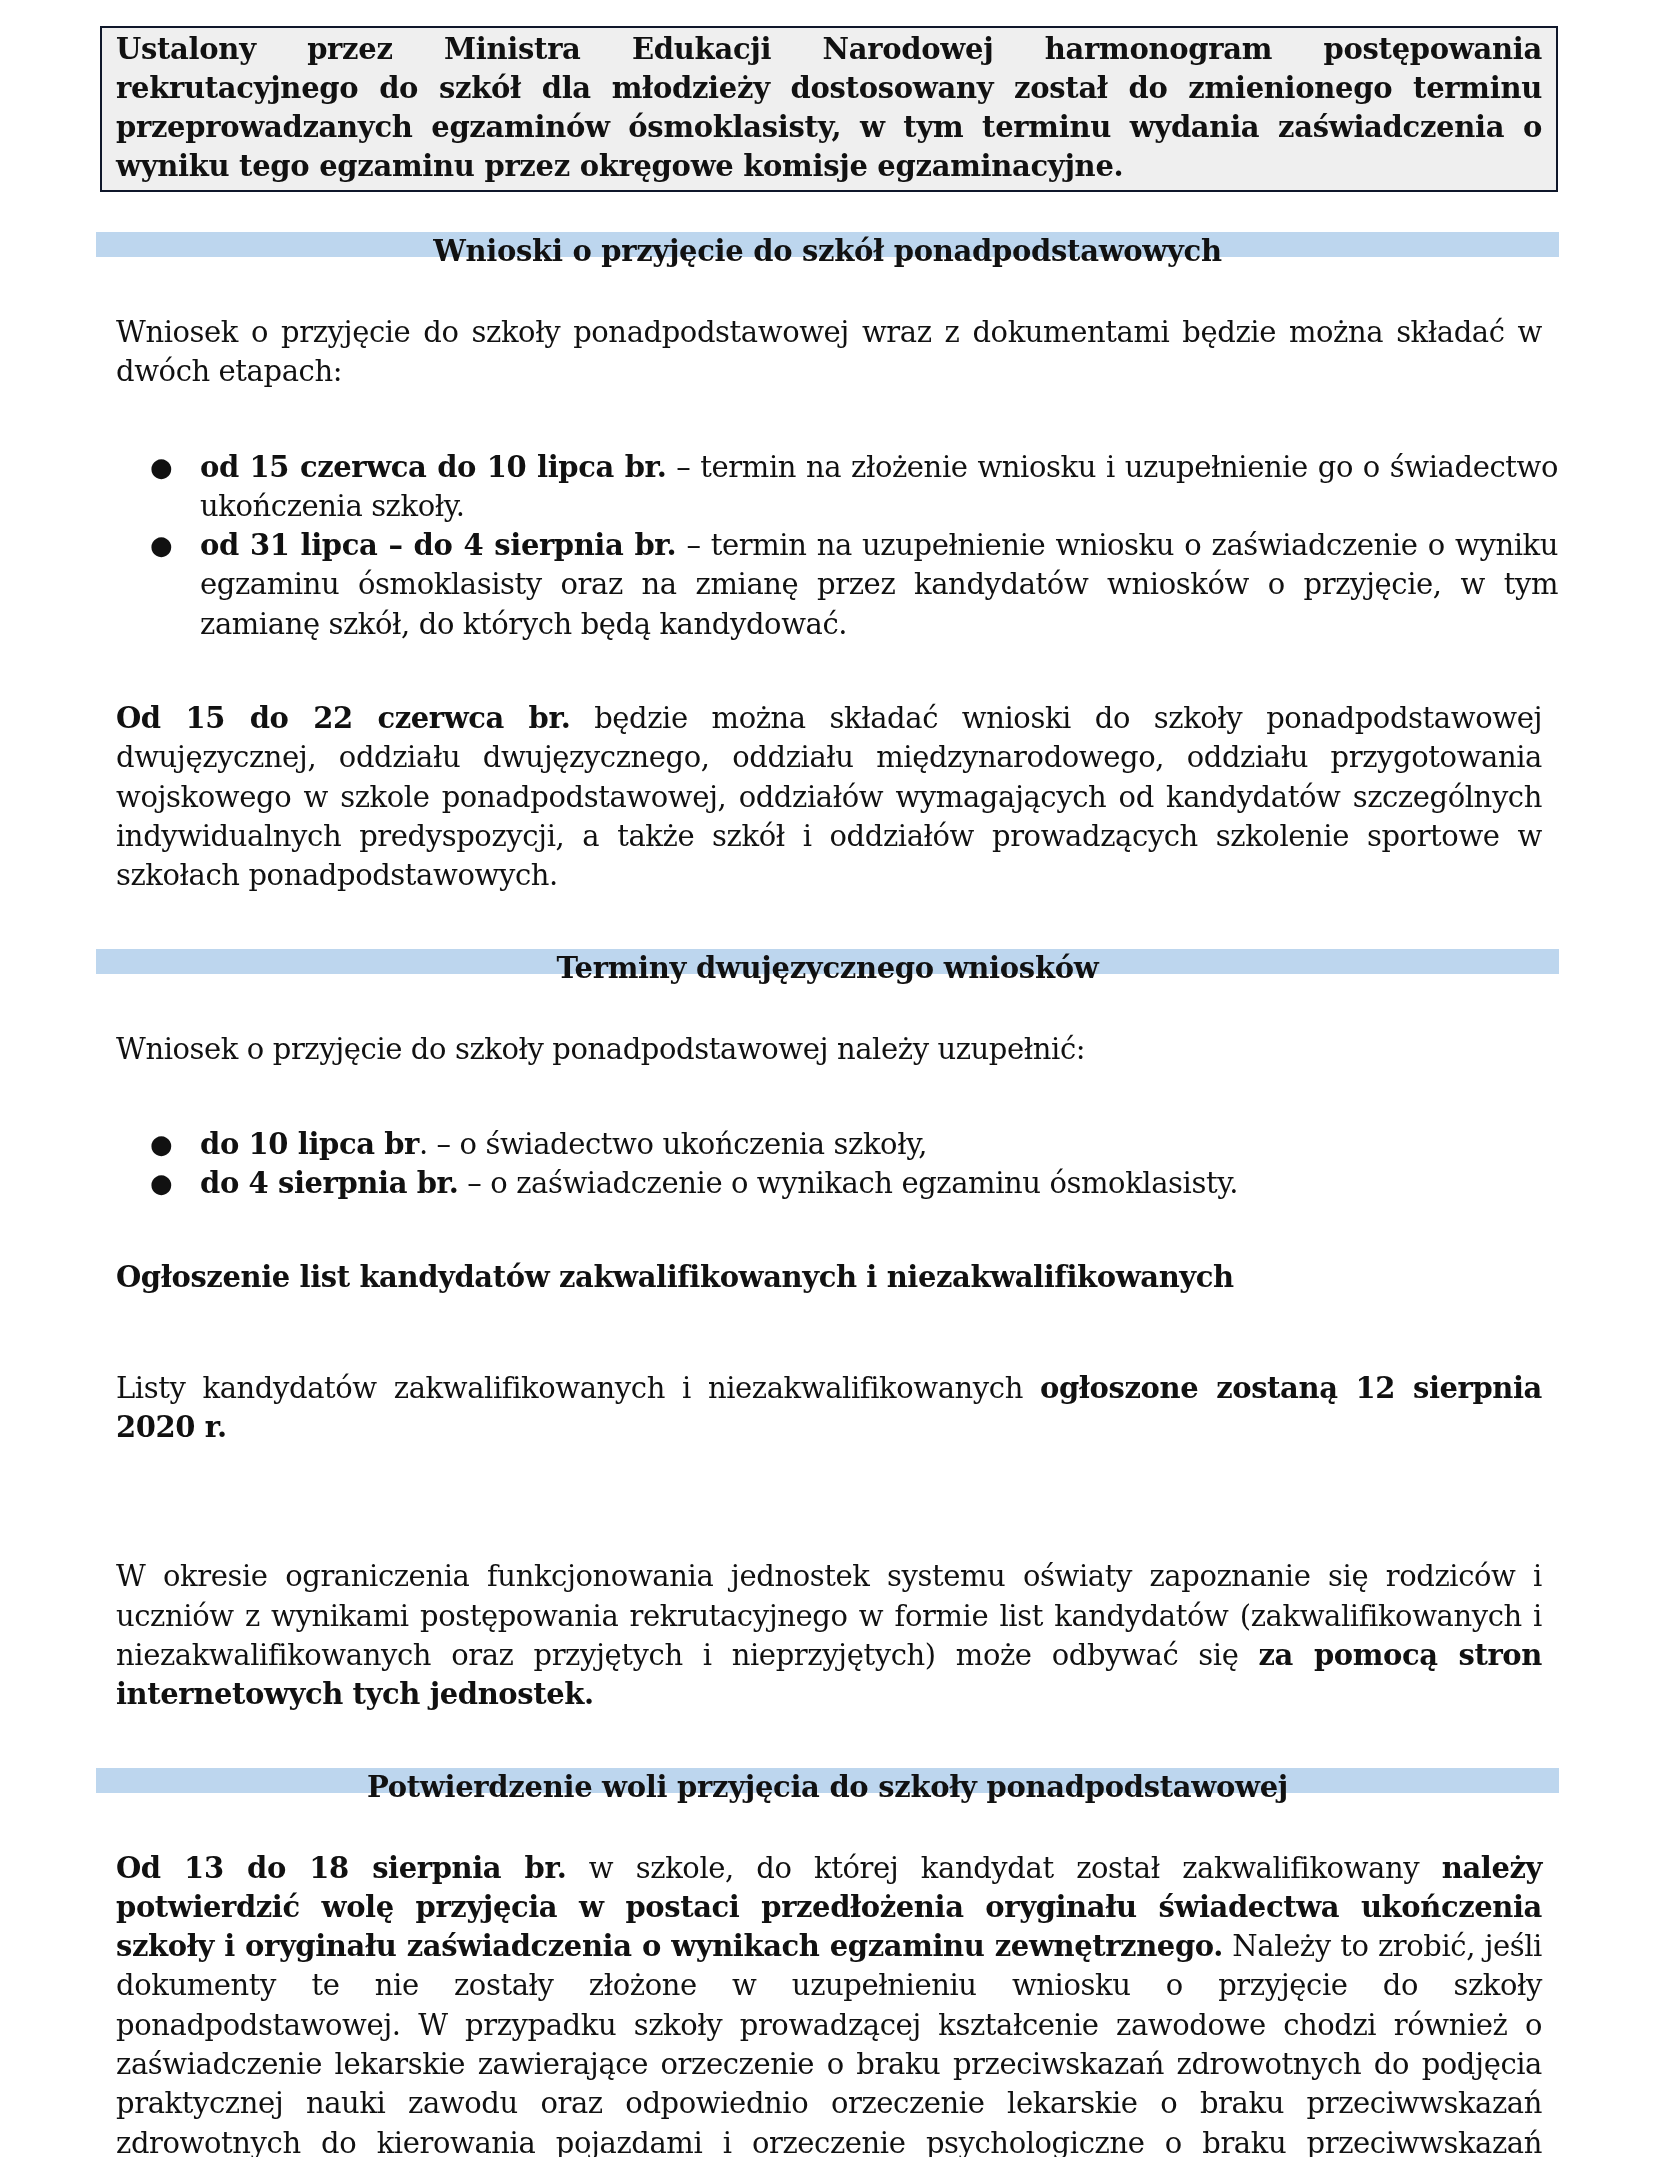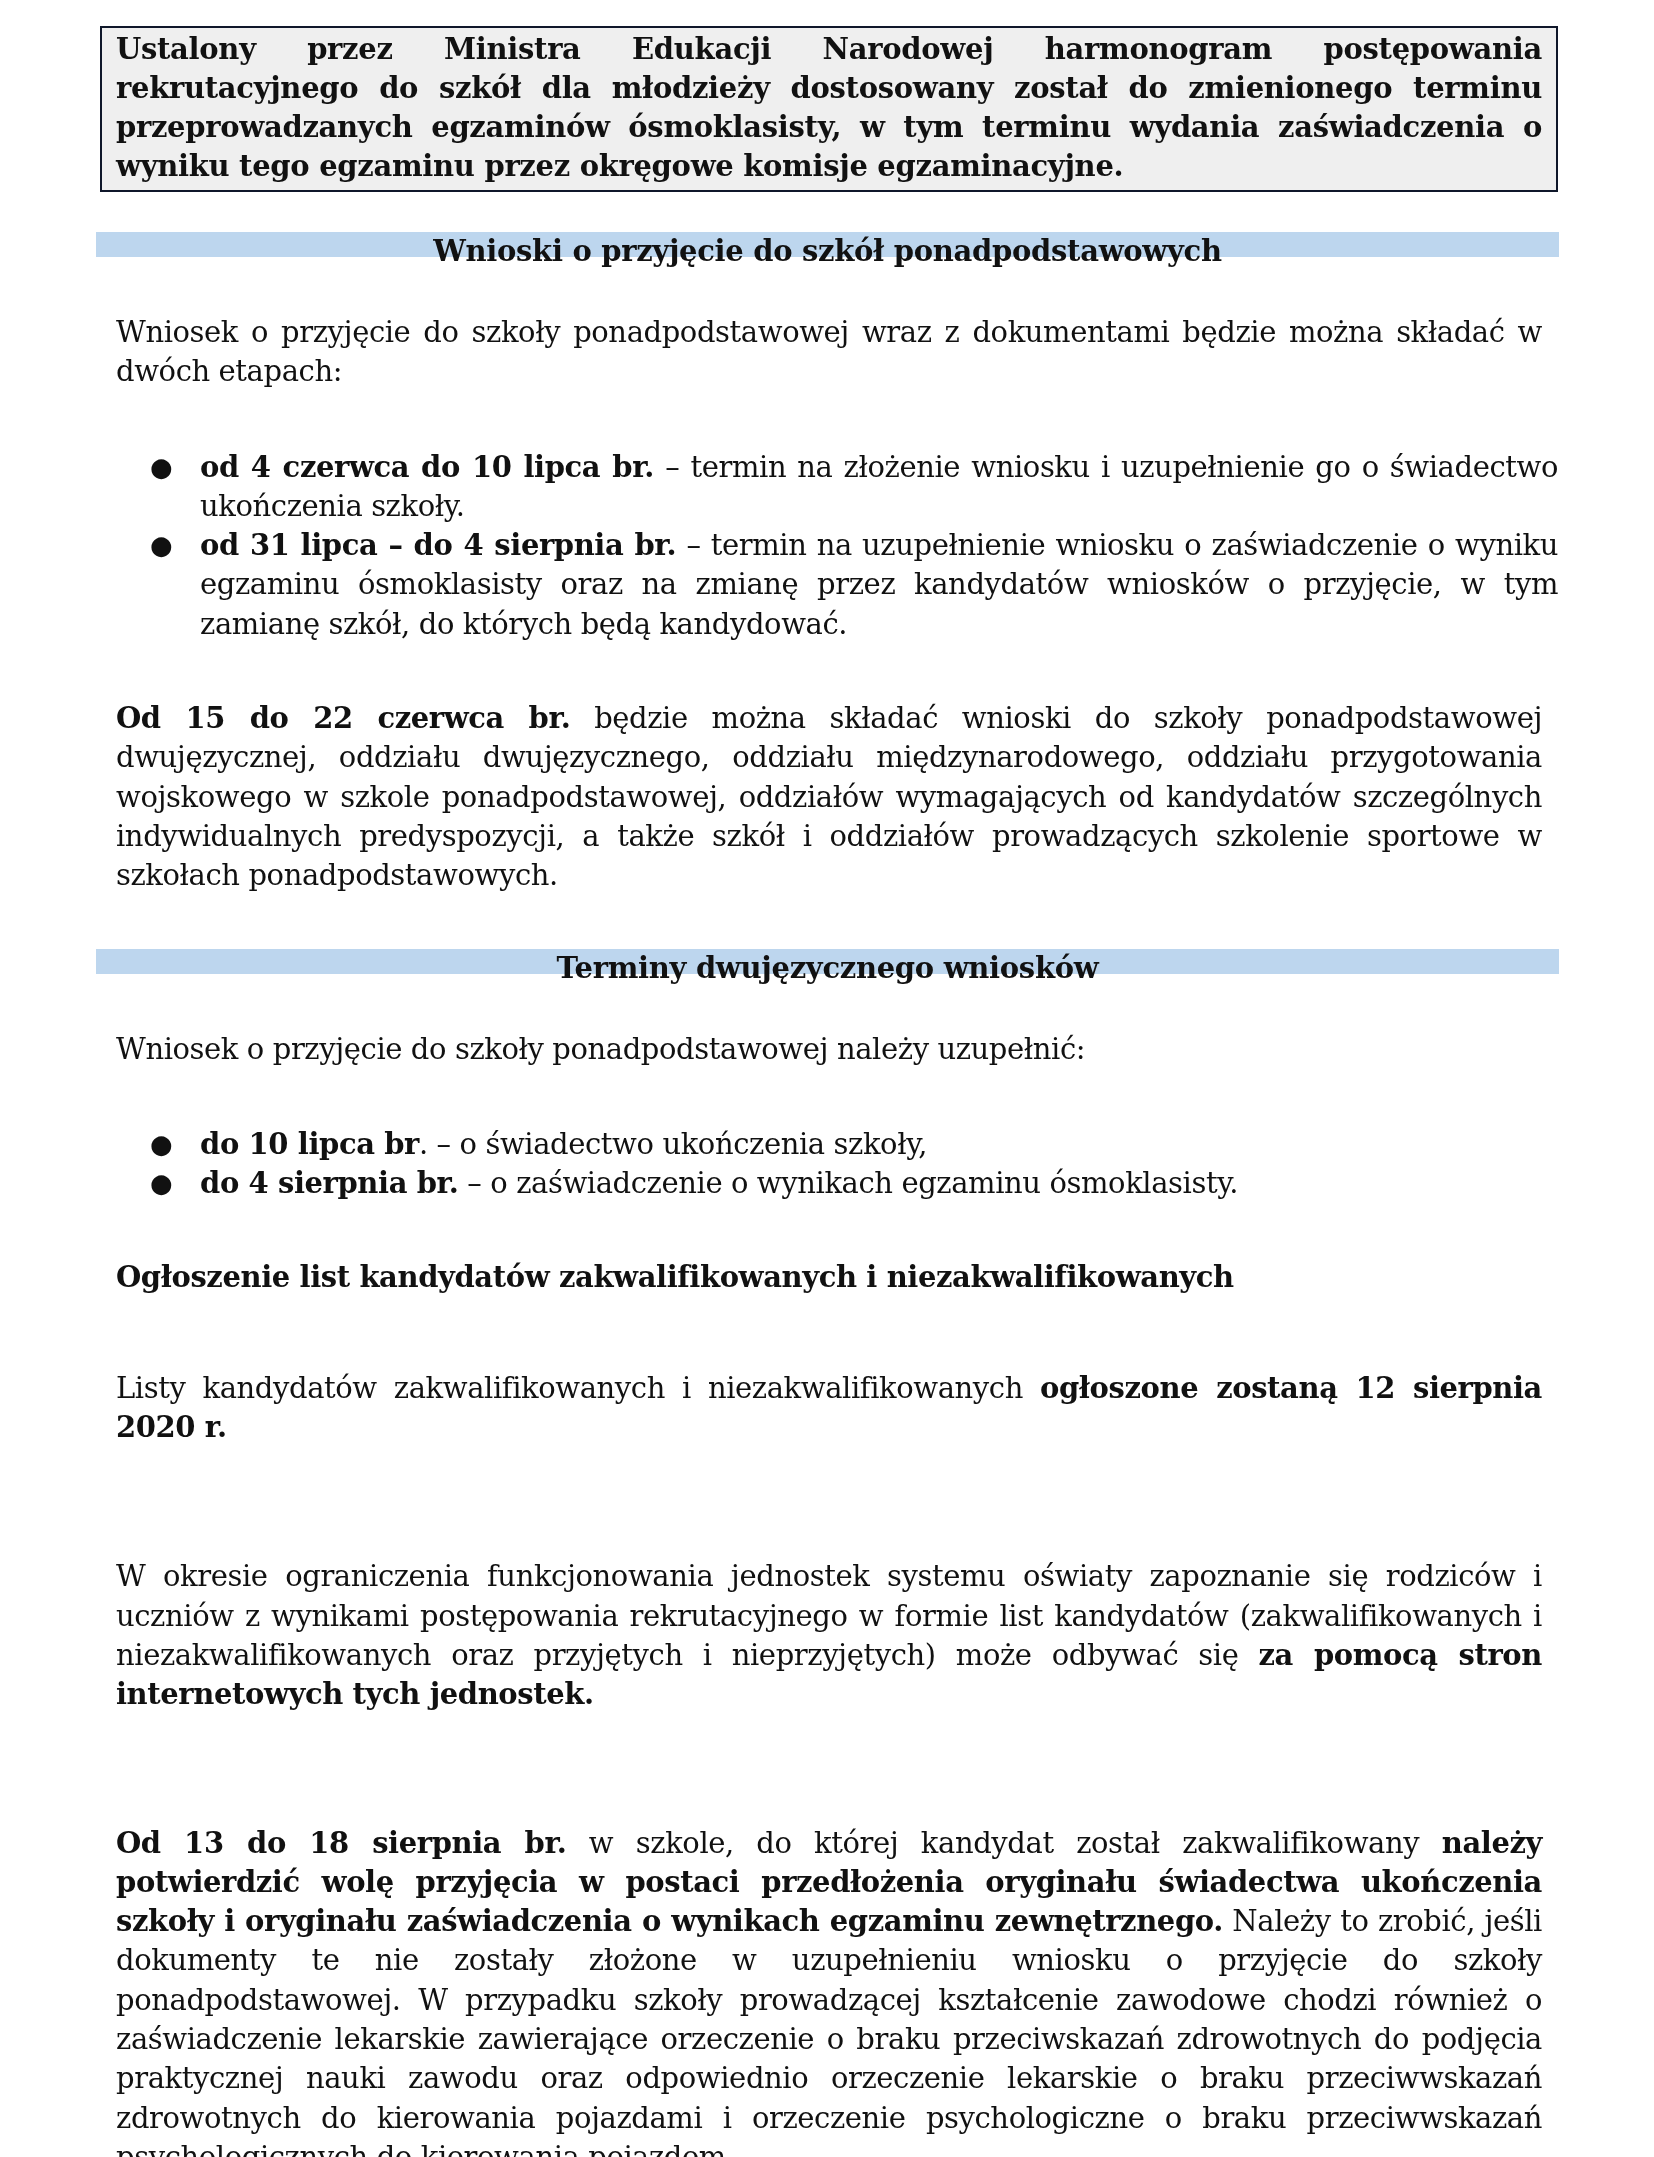--- a/index.html
+++ b/index.html
@@ -86,21 +86,21 @@
 
   <div class="gap-40"></div>
 
   <p class="para">Wniosek o przyjęcie do szkoły ponadpodstawowej wraz z dokumentami będzie można składać w dwóch etapach:</p>
 
   <div class="gap-40"></div>
 
   <ul class="bullets">
     <li>
       <span class="bullet">●</span>
-      <b>od 4 czerwca do 10 lipca br.</b><span> – termin na złożenie wniosku i uzupełnienie go o świadectwo ukończenia szkoły.</span>
+      <b>od 15 czerwca do 10 lipca br.</b><span> – termin na złożenie wniosku i uzupełnienie go o świadectwo ukończenia szkoły.</span>
     </li>
     <li>
       <span class="bullet">●</span>
       <b>od 31 lipca – do 4 sierpnia br.</b><span> – termin na uzupełnienie wniosku o zaświadczenie o wyniku egzaminu ósmoklasisty oraz na zmianę przez kandydatów wniosków o przyjęcie, w tym zamianę szkół, do których będą kandydować.</span>
     </li>
   </ul>
 
   <div class="gap-39"></div>
 
   <p class="para"><b>Od 15 do 22 czerwca br.</b><span> będzie można składać wnioski do szkoły ponadpodstawowej dwujęzycznej, oddziału dwujęzycznego, oddziału międzynarodowego, oddziału przygotowania wojskowego w szkole ponadpodstawowej, oddziałów wymagających od kandydatów szczególnych indywidualnych predyspozycji, a także szkół i oddziałów prowadzących szkolenie sportowe w szkołach ponadpodstawowych.</span></p>
@@ -138,18 +138,21 @@
 
   <div class="gap-39"></div>
 
 
   <div class="gap-39"></div>
 
   <p class="para"><span>W okresie ograniczenia funkcjonowania jednostek systemu oświaty zapoznanie się rodziców i uczniów z wynikami postępowania rekrutacyjnego w formie list kandydatów (zakwalifikowanych i niezakwalifikowanych oraz przyjętych i nieprzyjętych) może odbywać się </span><b>za pomocą stron internetowych tych jednostek.</b></p>
 
   <div class="gap-37"></div>
 
+  <div class="section-band">
+    <span>Potwierdzenie woli przyjęcia do szkoły ponadpodstawowej</span>
+  </div>
 
   <div class="gap-40"></div>
 
   <p class="para"><b>Od 13 do 18 sierpnia br.</b><span> w szkole, do której kandydat został zakwalifikowany </span><b>należy potwierdzić wolę przyjęcia w postaci przedłożenia oryginału świadectwa ukończenia szkoły i oryginału zaświadczenia o wynikach egzaminu zewnętrznego.</b><span> Należy to zrobić, jeśli dokumenty te nie zostały złożone w uzupełnieniu wniosku o przyjęcie do szkoły ponadpodstawowej. W przypadku szkoły prowadzącej kształcenie zawodowe chodzi również o zaświadczenie lekarskie zawierające orzeczenie o braku przeciwskazań zdrowotnych do podjęcia praktycznej nauki zawodu oraz odpowiednio orzeczenie lekarskie o braku przeciwwskazań zdrowotnych do kierowania pojazdami i orzeczenie psychologiczne o braku przeciwwskazań psychologicznych do kierowania pojazdem.</span></p>
 
 </div>
 
 </body></html>

